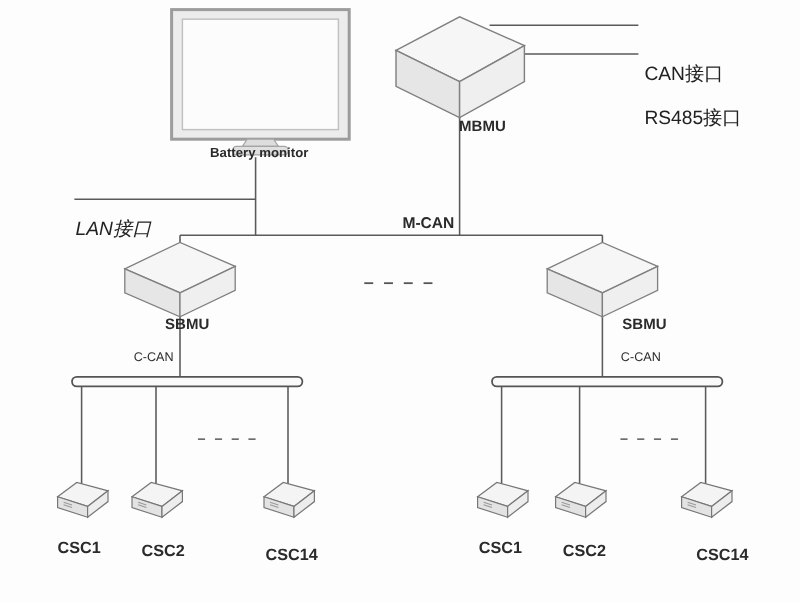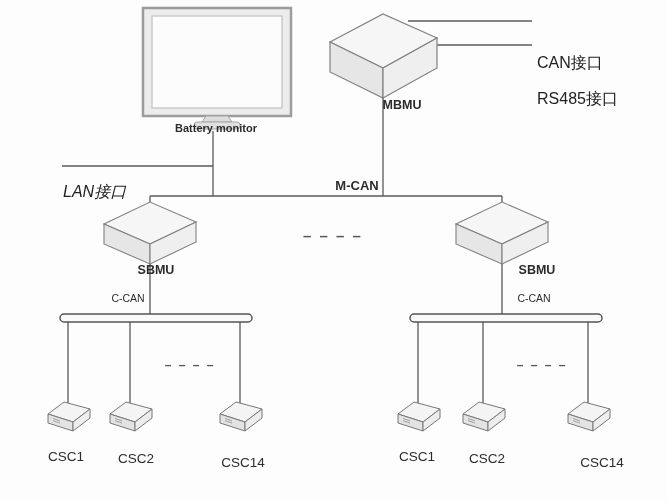--- a/index.html
+++ b/index.html
@@ -23,21 +23,21 @@
   .lbl {
     position: absolute;
     color: #2b2b2b;
     white-space: nowrap;
     line-height: 1.1;
   }
   .ctr { transform: translateX(-50%); }
   .en-node   { font-size: 12.5px; font-weight: bold; }
   .en-bus    { font-size: 13px;   font-weight: bold; }
   .en-ccan   { font-size: 10.5px; font-weight: normal; }
-  .en-csc    { font-size: 13.5px; font-weight: normal; }
+  .en-csc    { font-size: 13.5px; font-weight: bold; }
   .en-mon    { font-size: 11px;   font-weight: 700; }
   .zh-port   { font-size: 16px;   font-weight: 400; color: #222; margin-top: 40px; }
   .dashes    { color: #555; letter-spacing: 2px; font-weight: bold; }
   .dash-lg   { font-size: 15px; }
   .dash-sm   { font-size: 12px; }
 </style>
 </head>
 <body>
 
 <div class="canvas">

